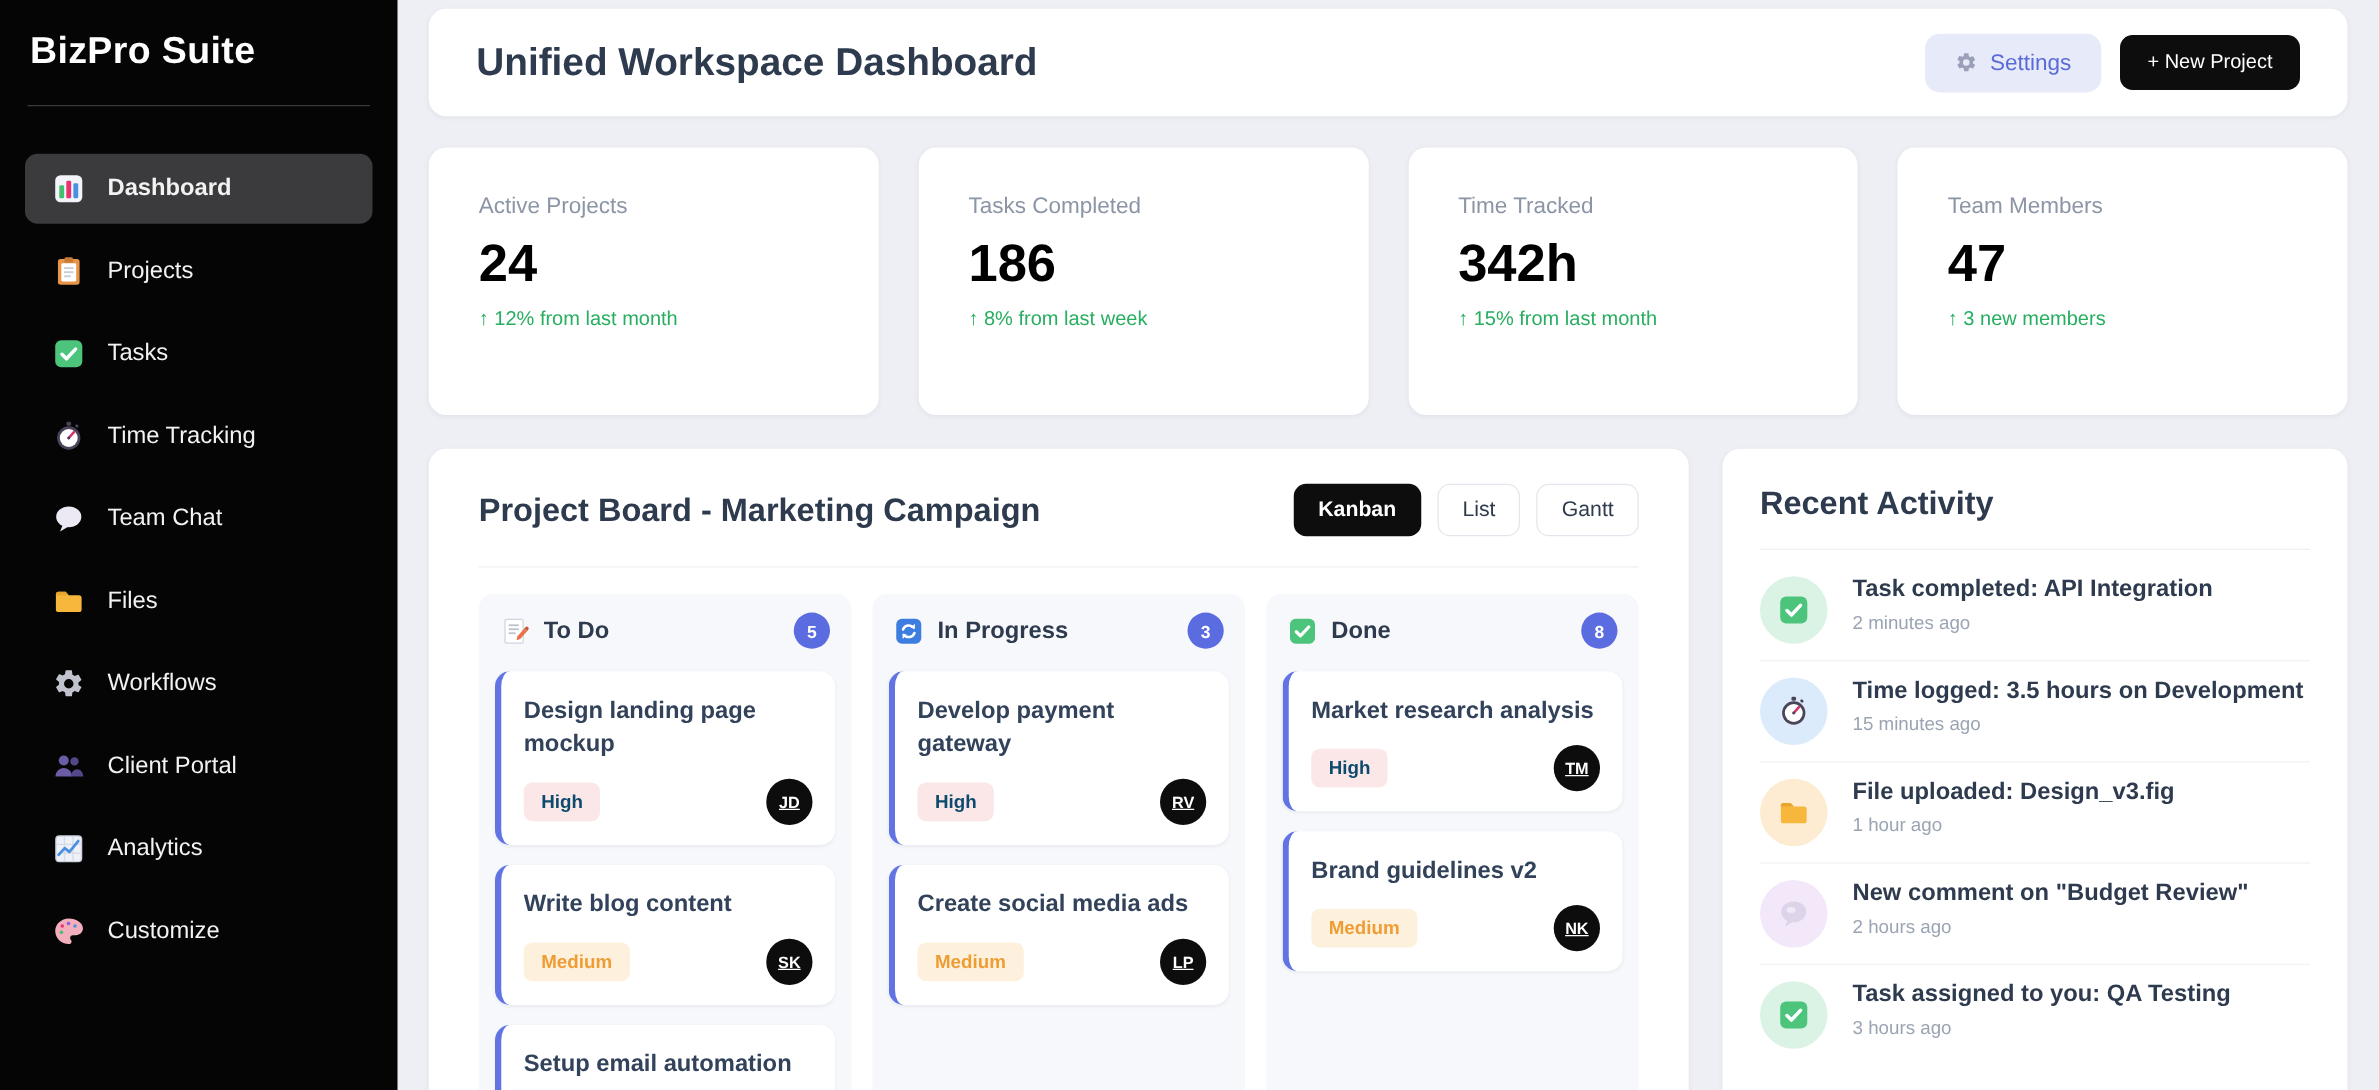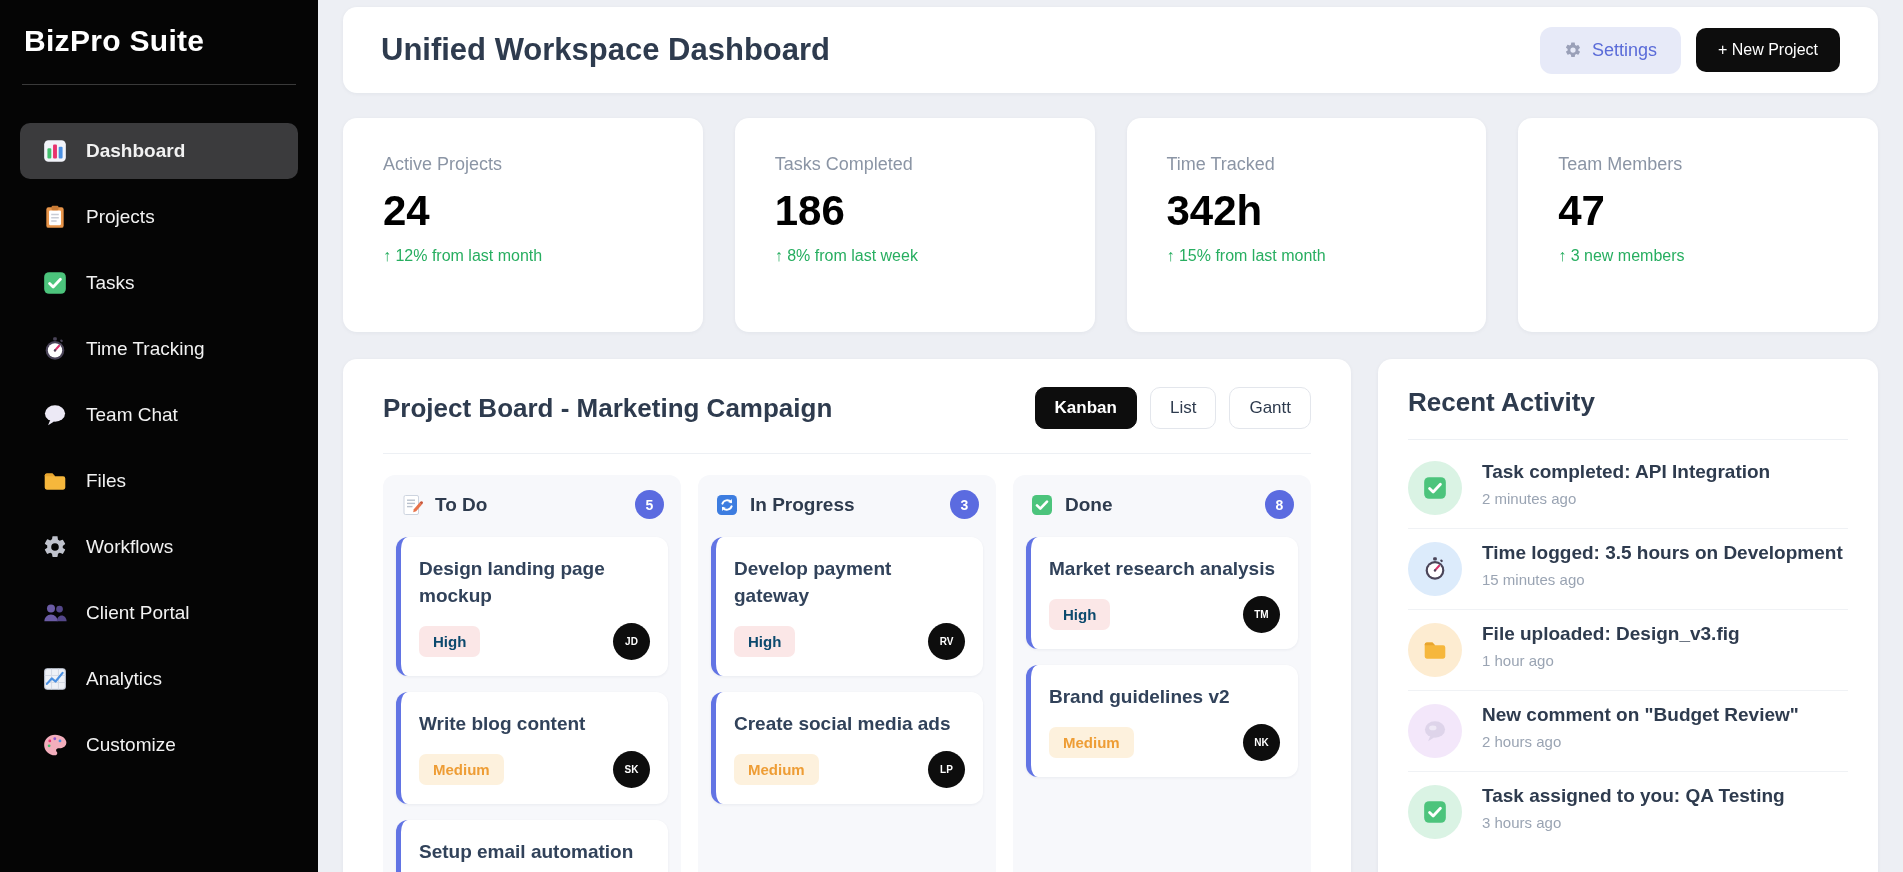--- a/index.html
+++ b/index.html
@@ -83,22 +83,22 @@
     box-shadow:0 1px 3px rgba(25,35,60,.06);
   }
   .task-title { font-size:19px; font-weight:bold; color:#31425a; line-height:1.43; margin-bottom:14px; }
   .task-footer { display:flex; justify-content:space-between; align-items:center; }
   .pill { font-size:15px; font-weight:bold; padding:7px 14px; border-radius:7px; }
   .pill.high   { background:#fbe7e7; color:#0c4a6e; }
   .pill.medium { background:#fdf1dd; color:#ee9d35;text-align:right; }
   .pill.low    { background:#e2f6ec; color:#2eaf72; }
   .avatar {
     width:37px; height:37px; border-radius:50%; background:#0d0d0d;
-    color:#fff; font-size:10px; font-weight:bold;
-    display:flex; align-items:center; justify-content:center;
+    color:#fff; font-size:13px; font-weight:bold;
+    display:flex; align-items:center; justify-content:center;text-decoration:underline;
   }
   
   .activity-card { width:500px; flex-shrink:0; padding:28px 30px; }
   .activity-title { font-size:26px; font-weight:bold; color:#2e3b4e; }
   .activity-divider { height:1px; background:#edf0f4; margin:21px 0 8px; }
   .activity-item { display:flex; align-items:flex-start; gap:20px; padding:13px 0; border-bottom:1px solid #f0f2f5; }
   .activity-item:last-child { border-bottom:none; }
   .activity-icon {
     width:54px; height:54px; border-radius:50%; flex-shrink:0;
     display:flex; align-items:center; justify-content:center;

